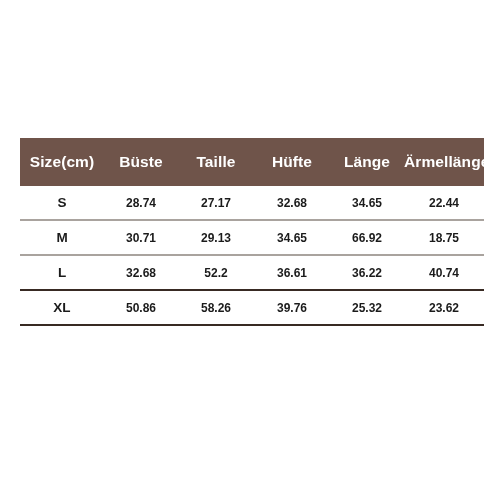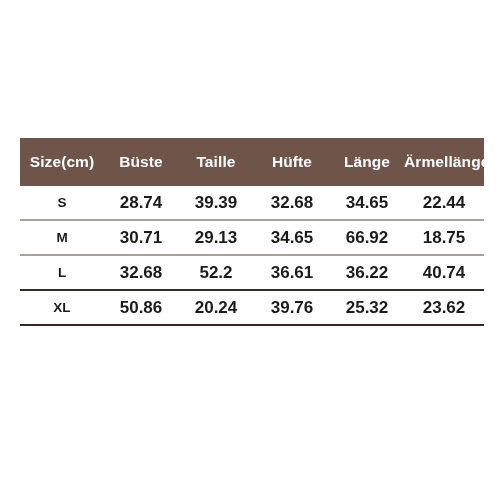--- a/index.html
+++ b/index.html
@@ -50,21 +50,21 @@
   }
 
   
   .chart-body-row {
     height: 33px;
   }
   .chart-body-row td {
     height: 33px;
     text-align: center;
     vertical-align: middle;
-    font-size: 17px;
+    font-size: 12px;
     font-weight: bold;
     color: #1b1b1b;
     padding: 0;
     white-space: nowrap;
   }
   .chart-body-row td.size-cell {
     font-size: 13.5px;
   }
 
   
@@ -102,21 +102,21 @@
         <th>Hüfte</th>
         <th>Länge</th>
         <th>Ärmellänge</th>
       </tr>
     </thead>
 
     <tbody>
       <tr class="chart-body-row sep-light">
         <td class="size-cell">S</td>
         <td>28.74</td>
-        <td>39.39</td>
+        <td>27.17</td>
         <td>32.68</td>
         <td>34.65</td>
         <td>22.44</td>
       </tr>
 
       <tr class="chart-body-row sep-light">
         <td class="size-cell">M</td>
         <td>30.71</td>
         <td>29.13</td>
         <td>34.65</td>
@@ -129,21 +129,21 @@
         <td>32.68</td>
         <td>52.2</td>
         <td>36.61</td>
         <td>36.22</td>
         <td>40.74</td>
       </tr>
 
       <tr class="chart-body-row sep-dark">
         <td class="size-cell">XL</td>
         <td>50.86</td>
-        <td>20.24</td>
+        <td>58.26</td>
         <td>39.76</td>
         <td>25.32</td>
         <td>23.62</td>
       </tr>
     </tbody>
   </table>
 
 </div>
 
 </body></html>

